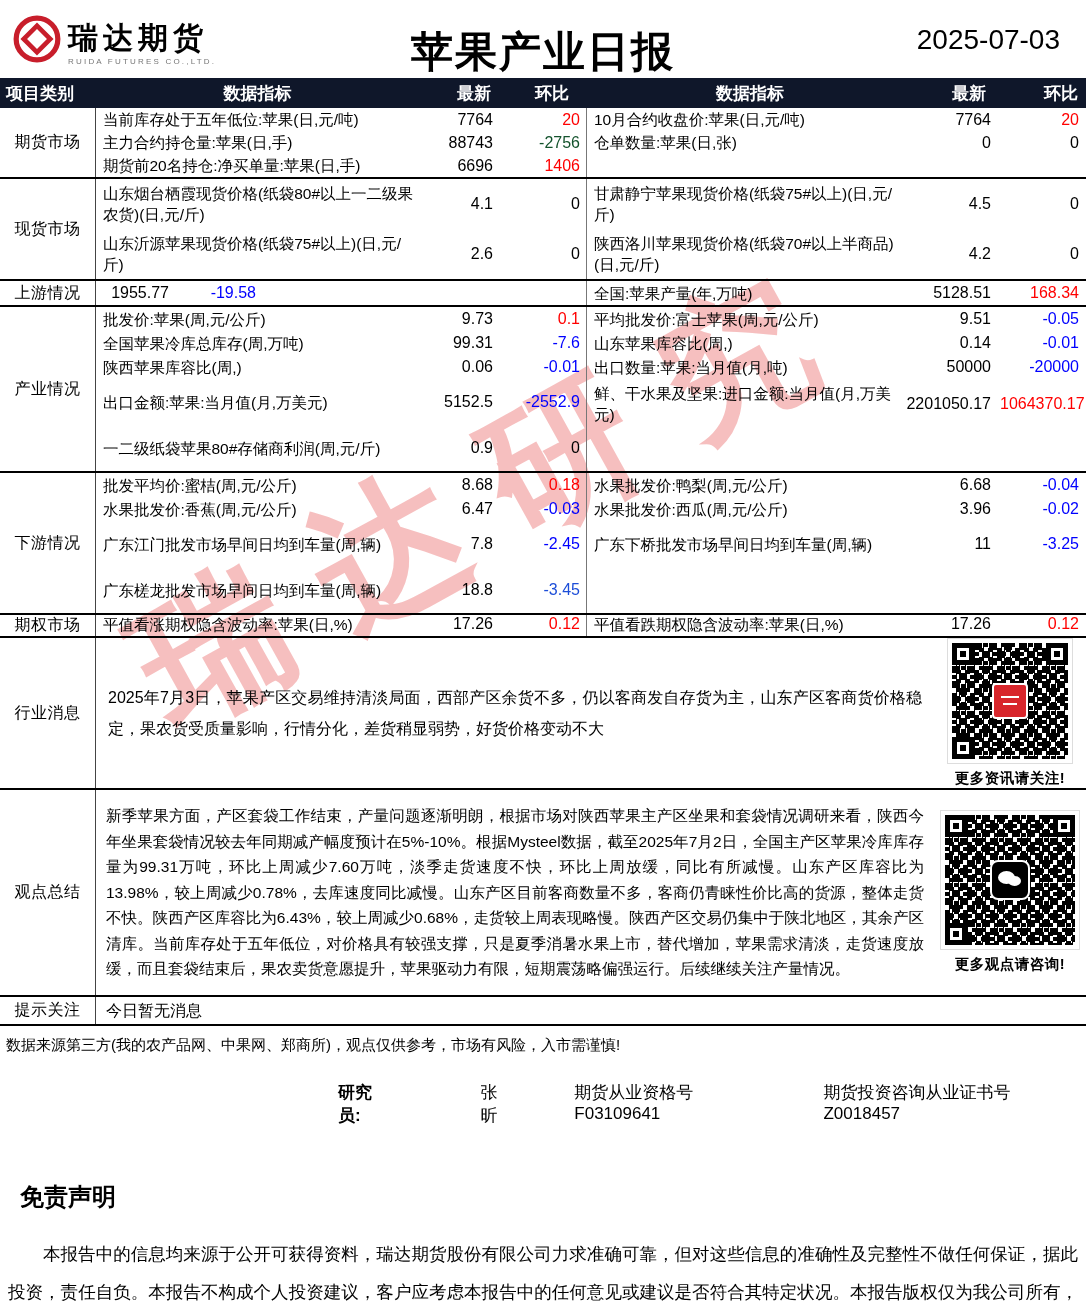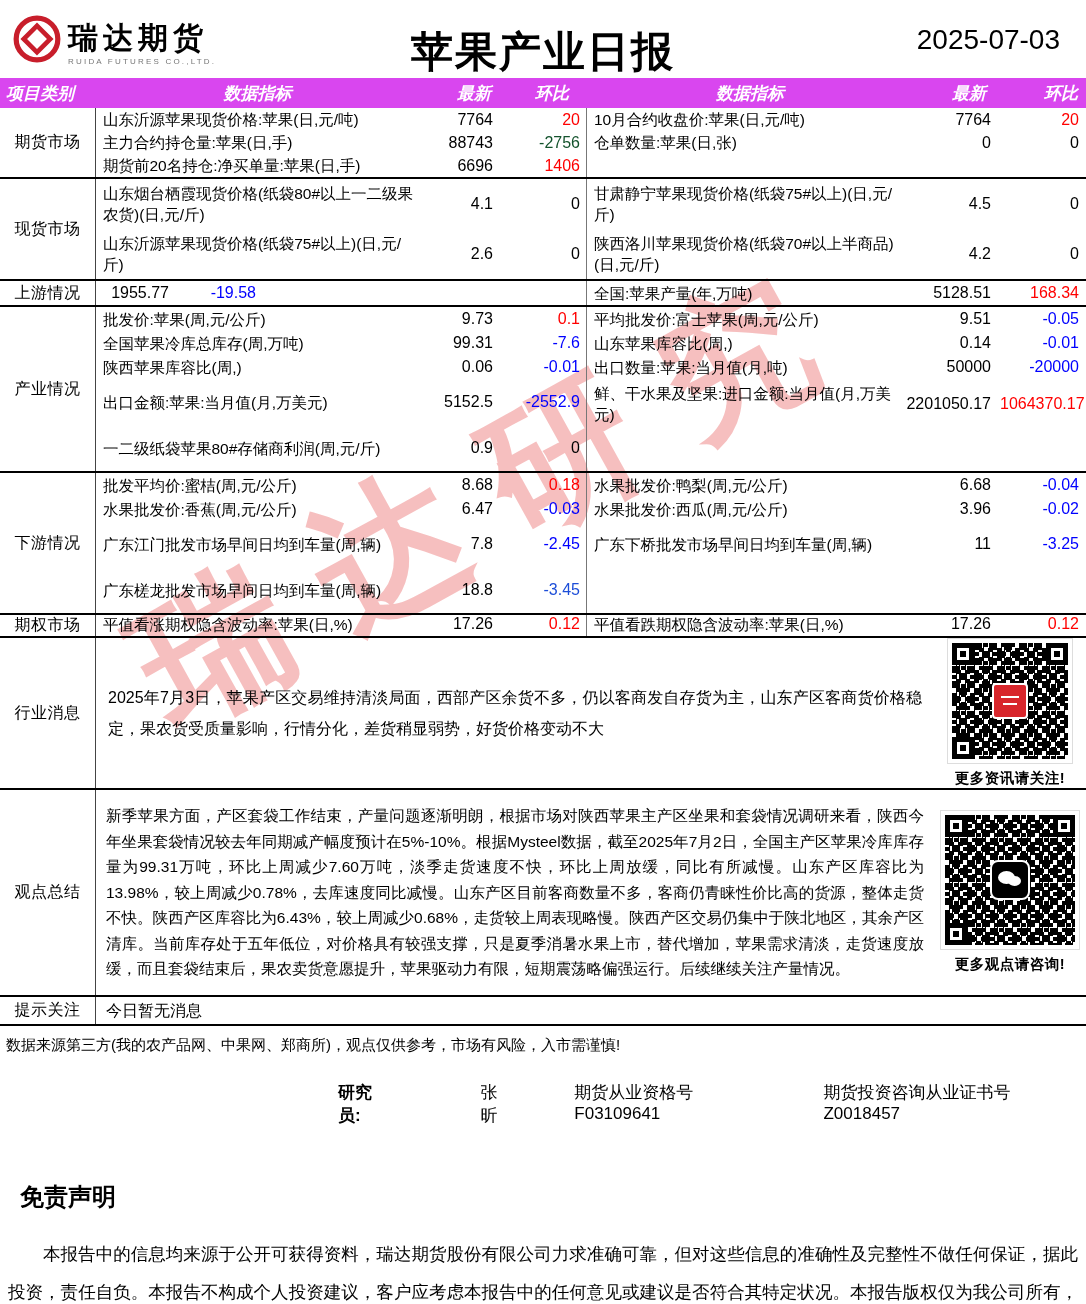--- a/index.html
+++ b/index.html
@@ -19,21 +19,21 @@
   .brandtxt{margin-left:6px;}
   .brand{font-size:30px;font-weight:800;letter-spacing:5px;line-height:36px;margin-top:6px;}
   .brandsub{font-size:8px;color:#777;letter-spacing:2.2px;margin-top:1px;}
   .title{position:absolute;left:0;right:0;top:24px;text-align:center;font-size:42px;
          font-weight:900;letter-spacing:2px;}
   .date{position:absolute;right:26px;top:24px;font-size:28px;}
 
   
   .tbl{position:relative;z-index:2;}
   .thead{display:grid;grid-template-columns:95px 325px 85px 80px 330px 85px 86px;
-         background:#d946ef;color:#fff;height:30px;align-items:center;font-weight:700;font-size:17px;font-style:italic;}
+         background:#0f172a;color:#fff;height:30px;align-items:center;font-weight:700;font-size:17px;}
   .th.c0{text-align:left;padding-left:6px;}
   .th.c1,.th.c4{text-align:center;}
   .th.c2,.th.c5{text-align:right;padding-right:14px;}
   .th.c3{text-align:right;padding-right:16px;}
   .th.c6{text-align:right;padding-right:8px;}
 
   .section{display:flex;border-bottom:2px solid #000;position:relative;}
   .cat{width:95px;flex:none;border-right:1px solid #444;display:flex;align-items:center;
        justify-content:center;font-size:16px;letter-spacing:.5px;}
   .halves{flex:1;display:flex;min-width:0;}
@@ -129,21 +129,21 @@
       <span class="th c4">数据指标</span>
       <span class="th c5">最新</span>
       <span class="th c6">环比</span>
     </div>
     <div id="tbl-body">
         <div class="section sec-0">
           <div class="cat">期货市场</div>
           <div class="halves">
             <div class="half left">
               <div class="row">
-                <span class="lbl">山东沂源苹果现货价格:苹果(日,元/吨)</span>
+                <span class="lbl">当前库存处于五年低位:苹果(日,元/吨)</span>
                 <span class="val">7764</span>
                 <span class="chg" style="color: rgb(255, 0, 0);">20</span>
               </div>
               <div class="row">
                 <span class="lbl">主力合约持仓量:苹果(日,手)</span>
                 <span class="val">88743</span>
                 <span class="chg" style="color: #14532d;">-2756</span>
               </div>
               <div class="row">
                 <span class="lbl">期货前20名持仓:净买单量:苹果(日,手)</span>

